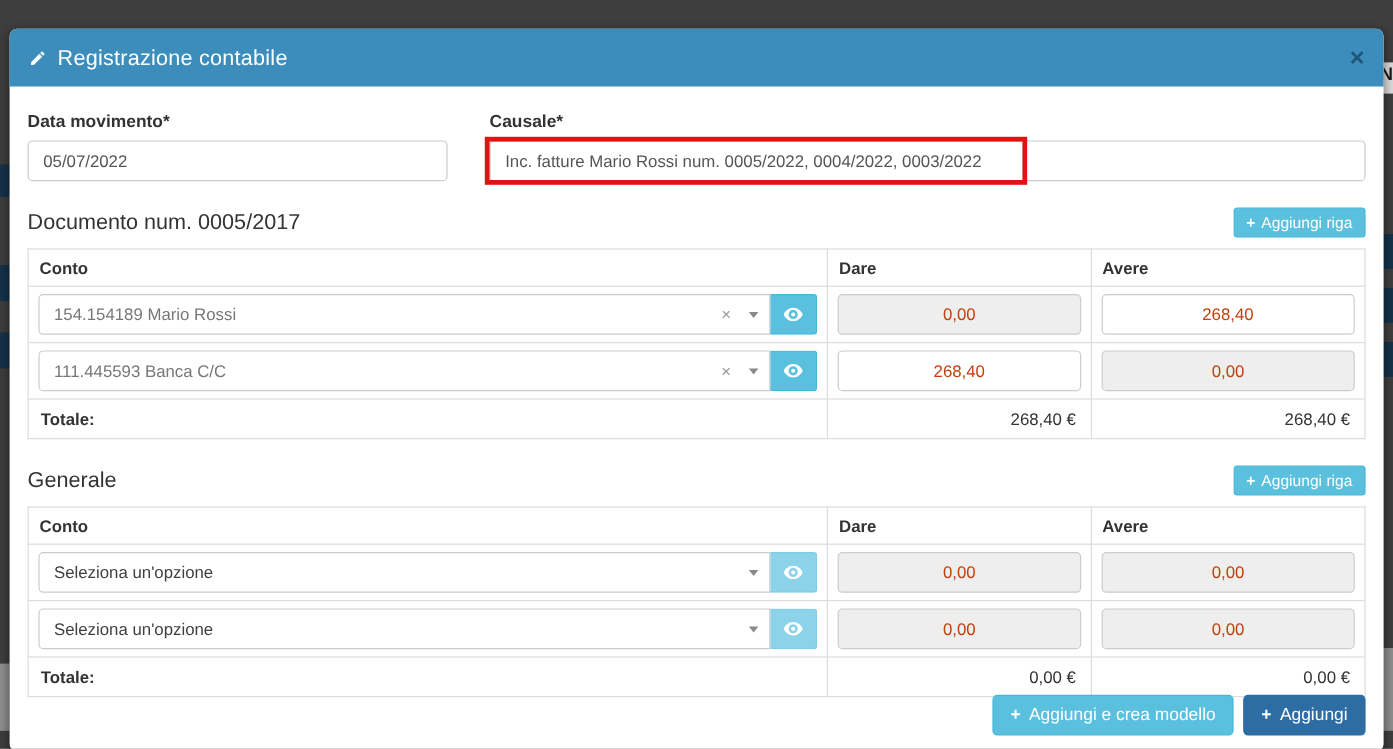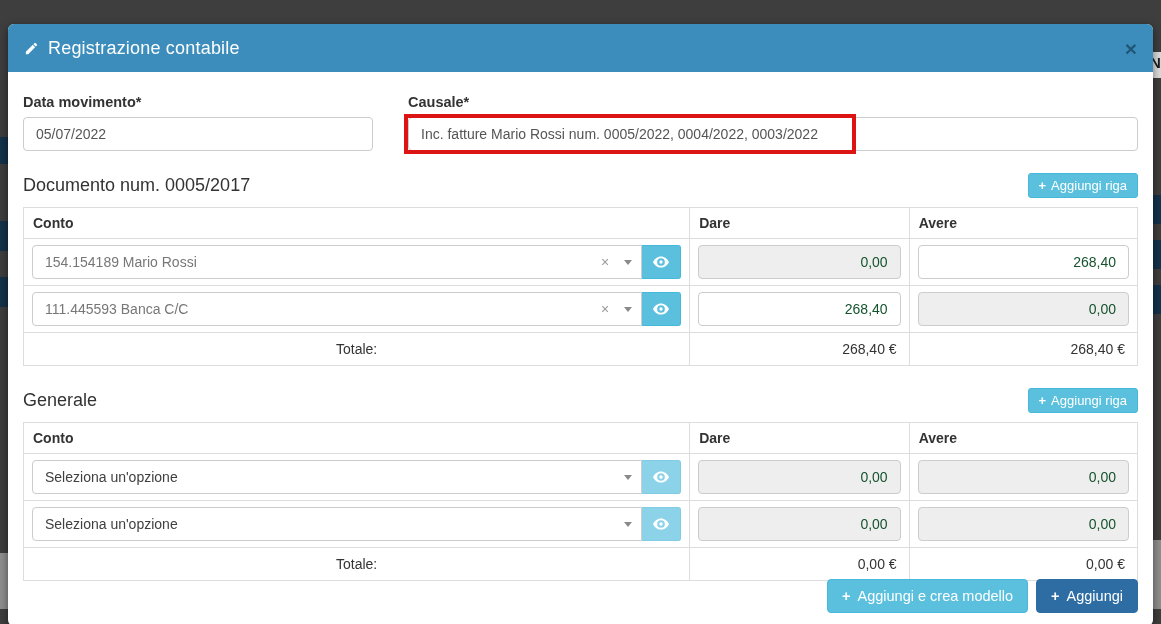--- a/index.html
+++ b/index.html
@@ -80,26 +80,26 @@
   .caret { width:0; height:0; border-left:4px solid transparent; border-right:4px solid transparent; border-top:5px solid #8a8a8a; }
   .btn-eye {
     width:39px; height:34px; flex:0 0 39px; cursor:pointer;
     background:#5bc0de; border:1px solid #46b8da; border-left:0;
     border-radius:0 3px 3px 0; display:flex; align-items:center; justify-content:center;
   }
   .btn-eye.faded { background:#8cd3e9; border-color:#7fccE4; }
 
   .num {
     width:100%; height:34px; border:1px solid #ccc; border-radius:4px;
-    text-align:right; padding:0 12px; color:#14532d; font-size:14px; background:#fff;
+    text-align:center; padding:0 12px; color:#c2410c; font-size:14px; background:#fff;
     font-family:"Liberation Sans", sans-serif; outline:none;
   }
   .num.dis { background:#eee; }
 
-  .total-label { text-align:center; font-weight:normal; padding:8px 10px; }
+  .total-label { text-align:left; font-weight:bold; padding:8px 10px; }
   .total-val { text-align:right; padding:8px 12px; color:#333; }
 
   .modal-footer { position:absolute; right:15px; bottom:13px; display:flex; gap:8px; }
   .btn {
     border-radius:4px; color:#fff; font-size:14.5px; padding:8px 14px; cursor:pointer;
     display:inline-flex; gap:7px; align-items:center;
     font-family:"Liberation Sans", sans-serif;
   }
   .btn-light { background:#5bc0de; border:1px solid #46b8da; }
   .btn-dark  { background:#2e6da4; border:1px solid #2d6ca2; }

